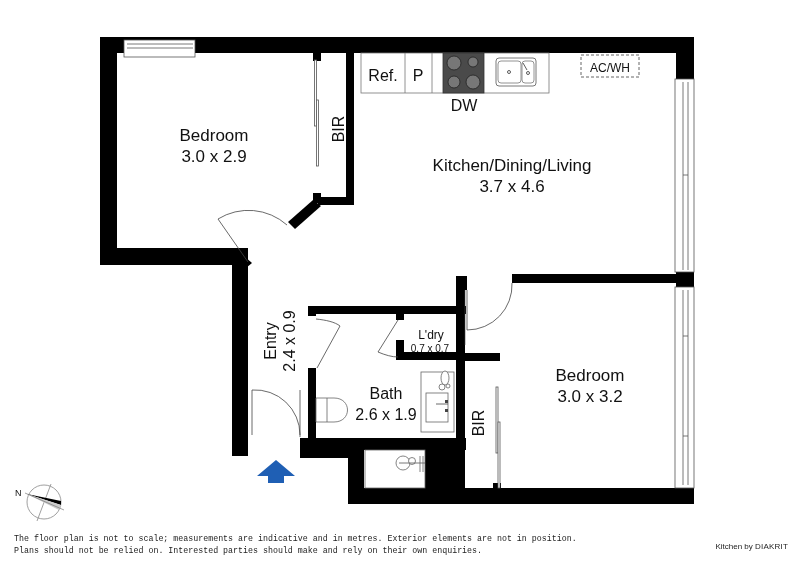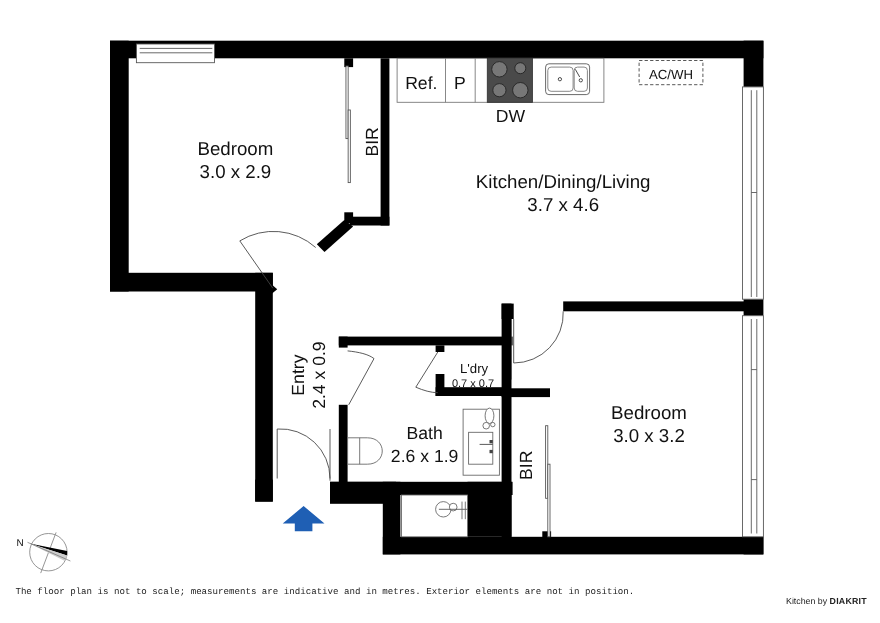--- a/index.html
+++ b/index.html
@@ -1,21 +1,21 @@
 <!DOCTYPE html>
 <html><head>
 <meta charset="utf-8">
 <style>
   html, body { margin: 0; padding: 0; background: #ffffff; }
   body { width: 800px; height: 566px; position: relative; overflow: hidden; font-family: "Liberation Sans", sans-serif; }
   #plan { position: absolute; left: 0; top: 0; width: 800px; height: 566px; }
   .lbl { font-family: "Liberation Sans", sans-serif; fill: #111; }
   .disclaimer { position: absolute; left: 14px; top: 533px; font-size: 8.3px; color: #222; line-height: 12px; font-family: Liberation Mono, monospace; }
   .credit { position: absolute; right: 12px; top: 542px; font-size: 8px; color: #222; font-family: "Liberation Sans", sans-serif; }
-  .credit b { font-weight: bold; letter-spacing: 0.2px; }
+  .credit b { font-weight: normal; letter-spacing: 0.2px; }
 </style>
 </head>
 <body>
 
 <svg id="plan" viewBox="0 0 800 566" xmlns="http://www.w3.org/2000/svg">
 
   <g fill="#000">
 
     <rect x="100" y="37" width="594" height="16"></rect>
 
@@ -190,17 +190,18 @@
   <text x="386" y="420" font-size="16" text-anchor="middle" class="lbl">2.6 x 1.9</text>
 
   <text x="590" y="381" font-size="17" text-anchor="middle" class="lbl">Bedroom</text>
   <text x="590" y="402" font-size="17" text-anchor="middle" class="lbl">3.0 x 3.2</text>
 
   <text x="0" y="0" font-size="16" text-anchor="middle" class="lbl" transform="translate(484,423) rotate(-90)">BIR</text>
 </svg>
 
 <div class="disclaimer">
   <div>The floor plan is not to scale; measurements are indicative and in metres. Exterior elements are not in position.</div>
+  <div>Plans should not be relied on. Interested parties should make and rely on their own enquiries.</div>
 </div>
 
 <div class="credit">
   <span>Kitchen by </span><b>DIAKRIT</b>
 </div>
 
 </body></html>

